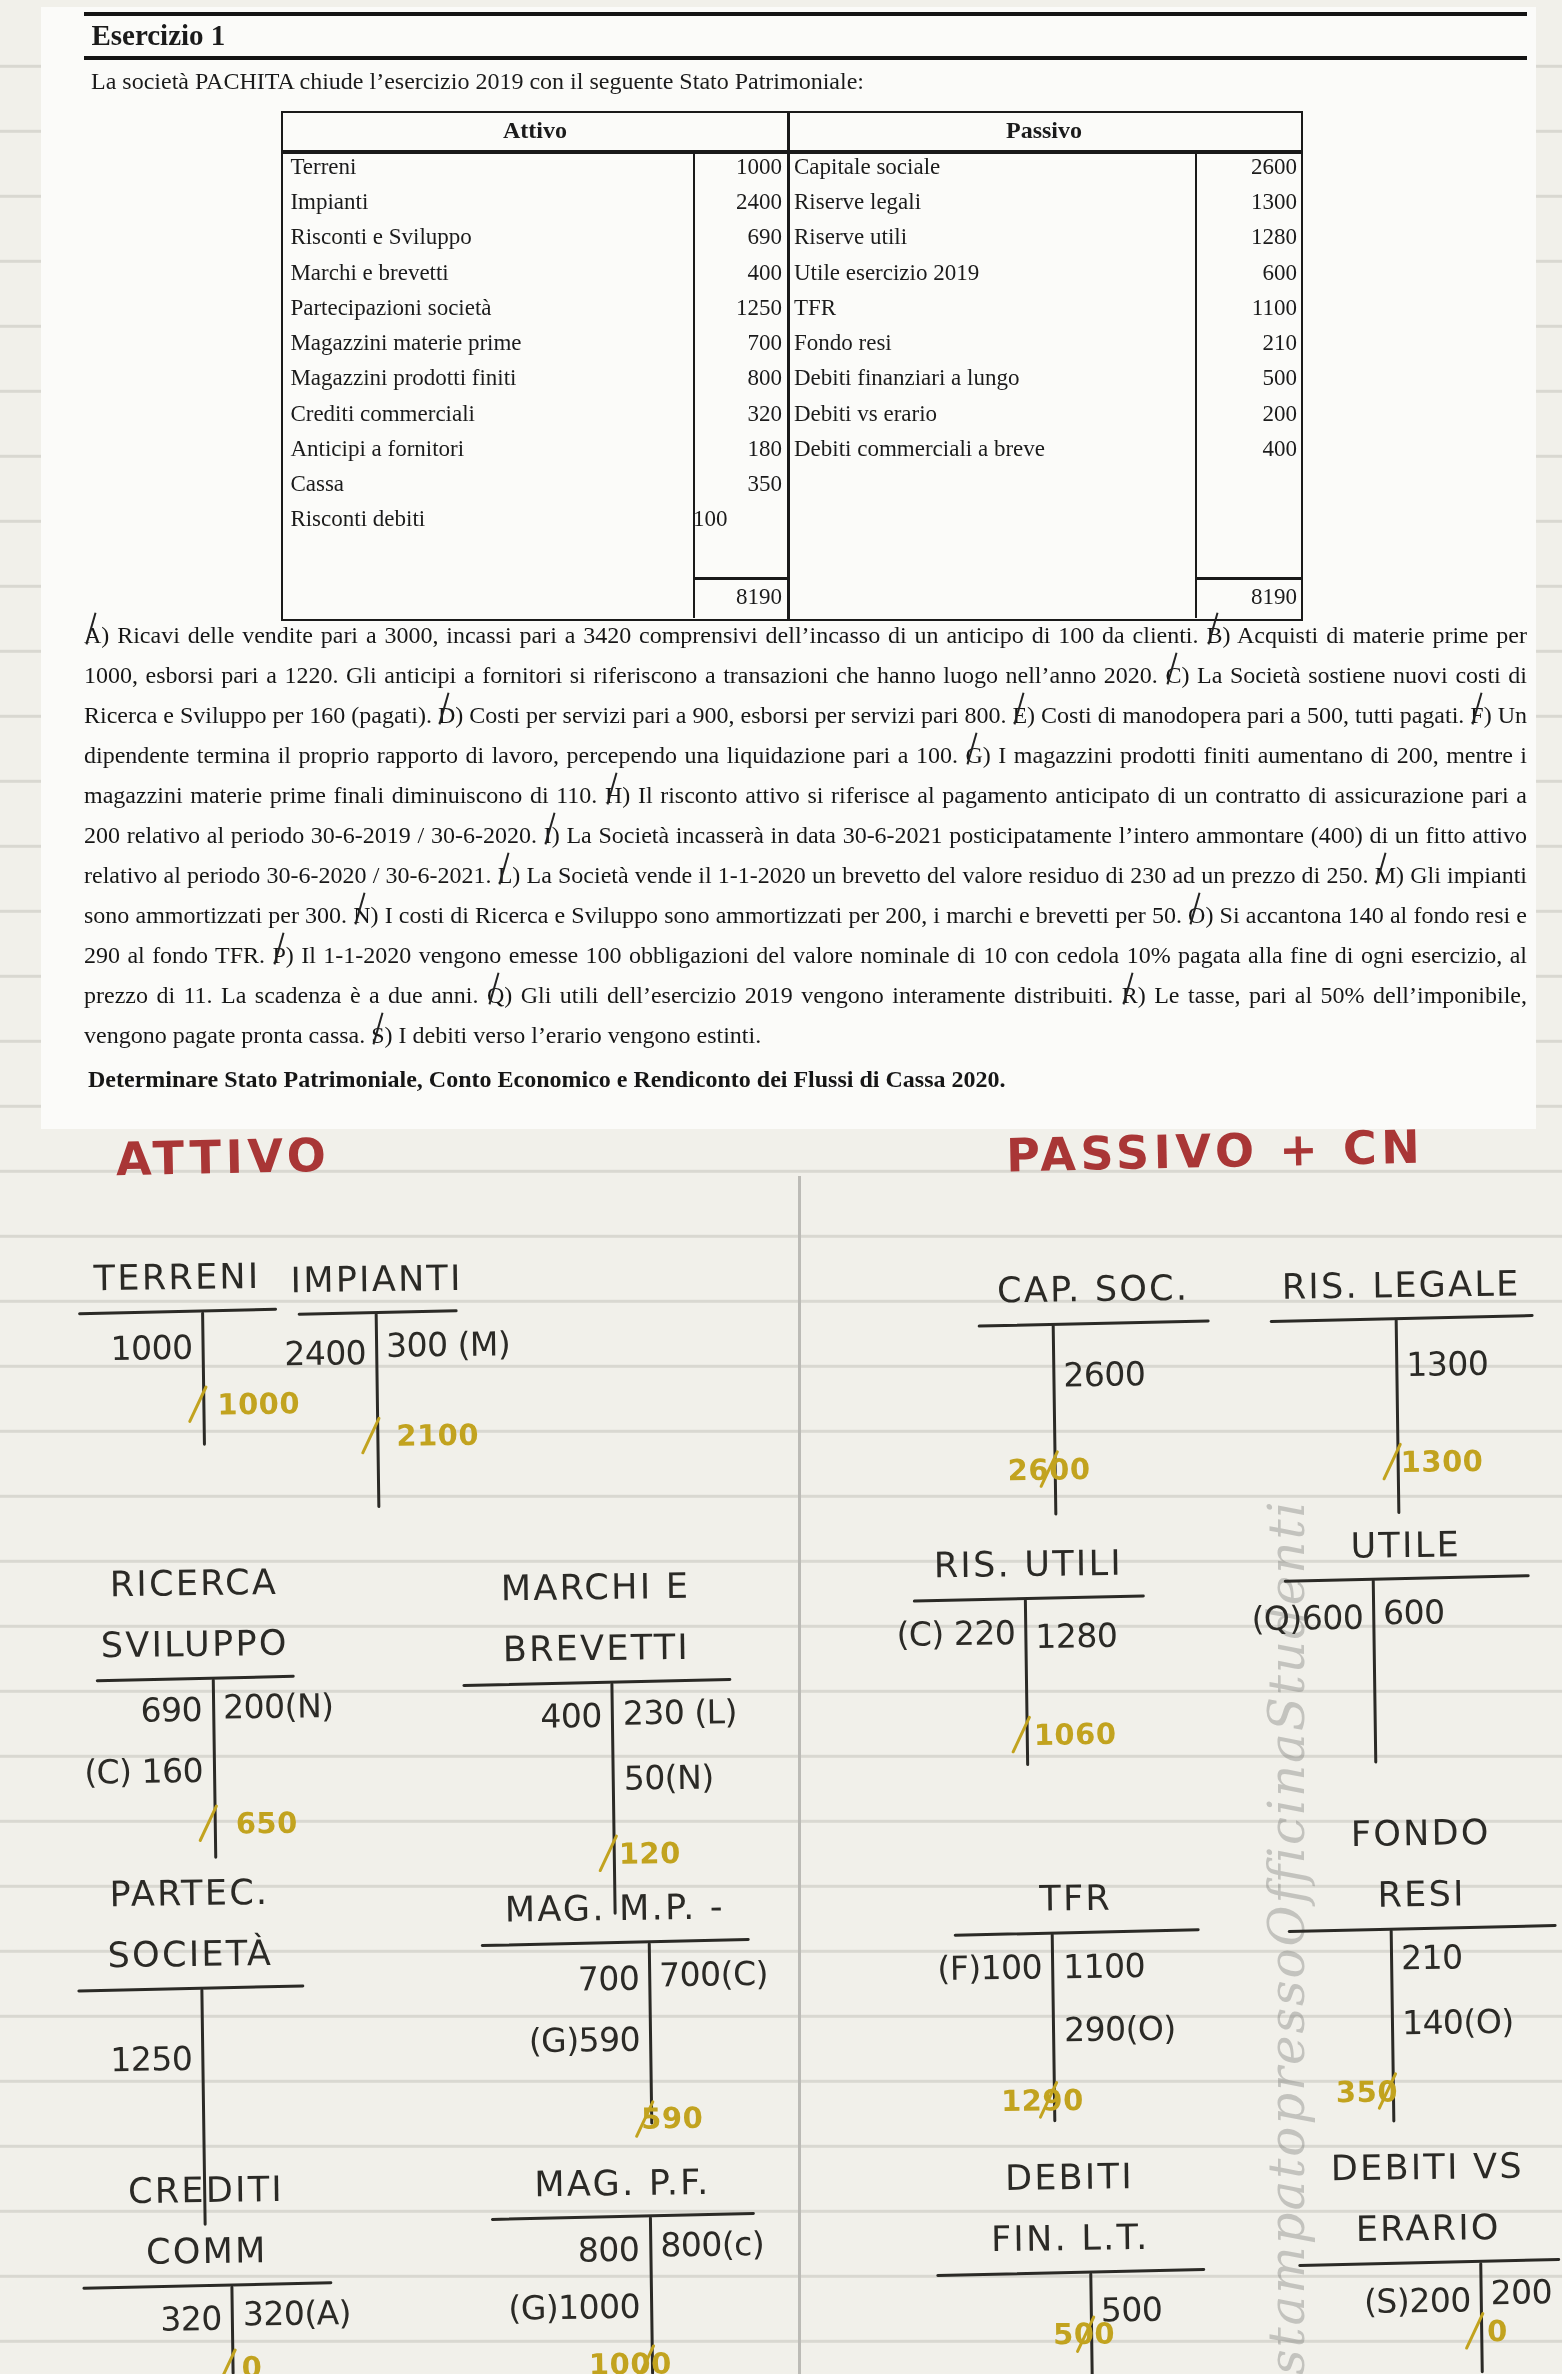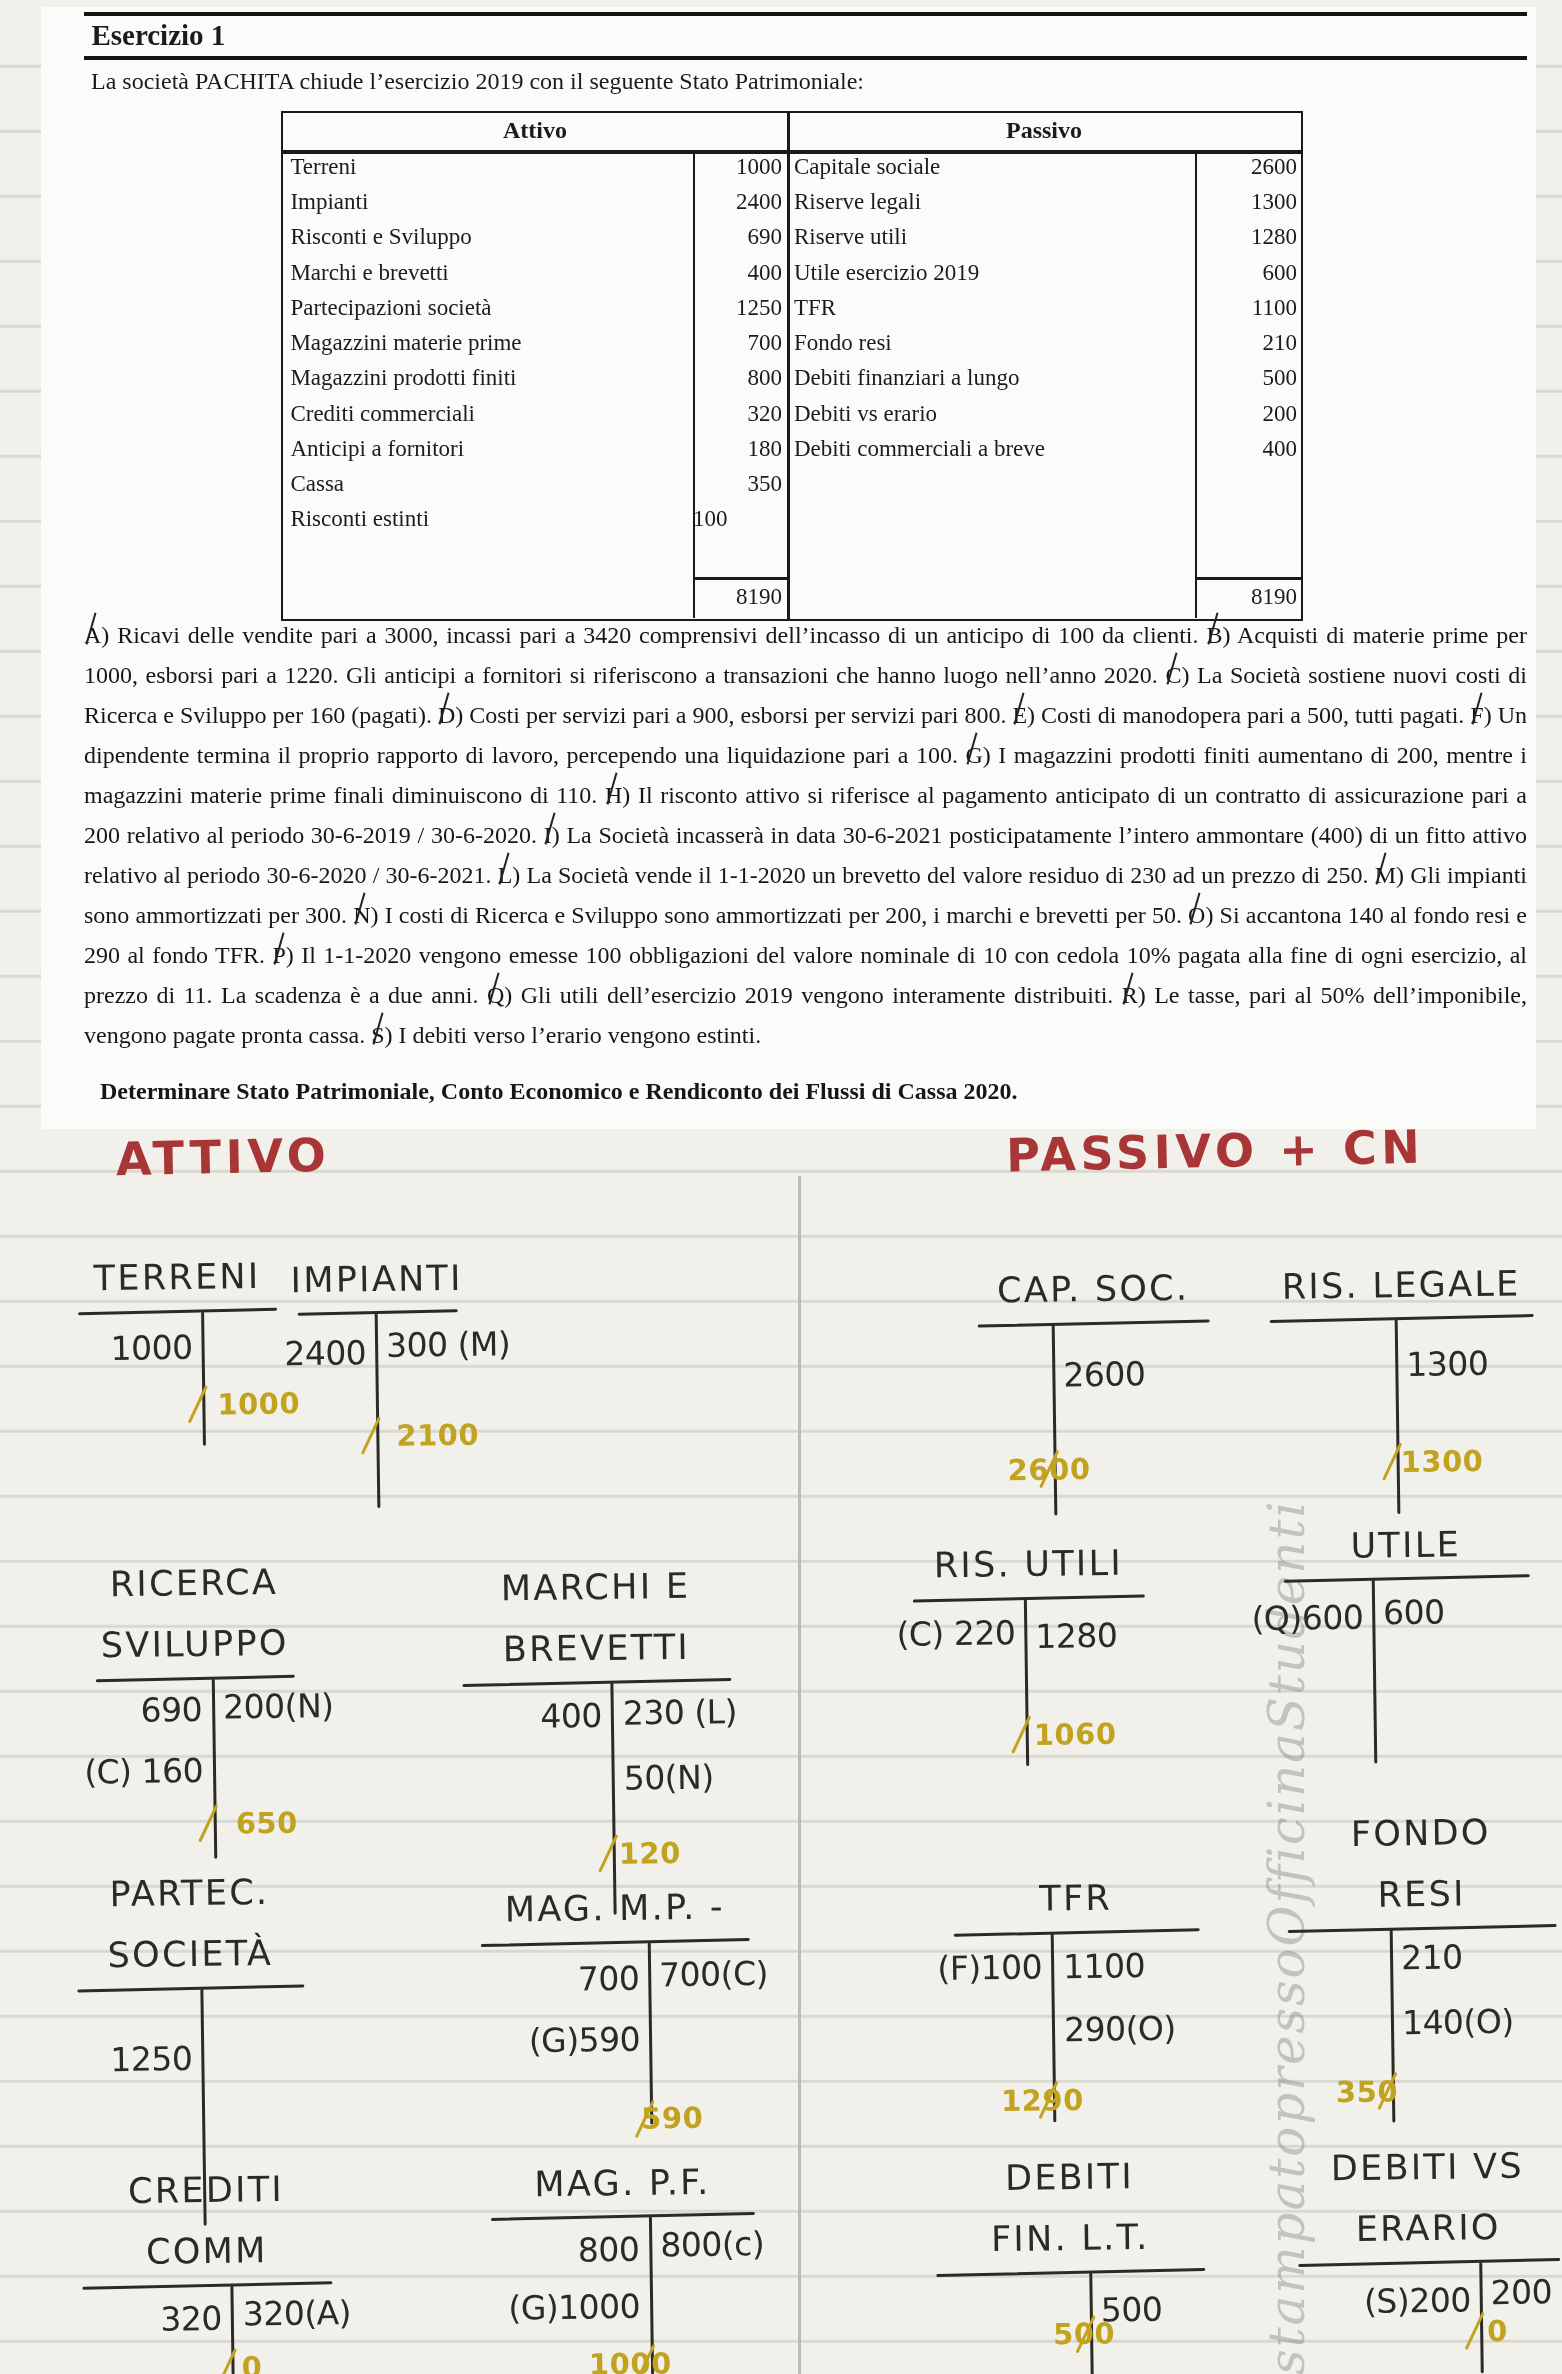--- a/index.html
+++ b/index.html
@@ -23,21 +23,21 @@
   #bs .vline,#bs .hline{position:absolute;background:#1a1a1a;}
   #bs .hdr{position:absolute;top:3.7px;height:32px;font-weight:bold;font-size:24px;text-align:center;}
   #bs .cell{position:absolute;white-space:nowrap;}
   #bs .amt{text-align:right;}
   
   #facts-block{position:absolute;left:43px;top:608px;width:1443px;font-size:24px;line-height:40px;color:#161616;}
   #facts-intro{margin:0 0 0 0;}
   #facts-para{margin:0;text-align:justify;}
   .fl{position:relative;display:inline-block;}
   .fl::after{content:"";position:absolute;left:5.6px;top:-3.7px;width:1.9px;height:33px;background:#222;transform:rotate(16deg);}
-  #task-line{margin:16px;font-weight:bold;}
+  #task-line{margin:4px;font-weight:bold;}
   
   #sheet{position:absolute;inset:0;font-family:"DejaVu Sans",sans-serif;color:#2b2a26;}
   .red-h{position:absolute;font-size:46px;font-weight:bold;letter-spacing:4.6px;color:#a93636;transform:rotate(-1.2deg);white-space:nowrap;}
   #divider{position:absolute;left:798px;top:1176px;width:2.8px;height:1198px;background:#bcbbb6;}
   #watermark{position:absolute;left:1258px;top:1325px;height:1050px;width:61px;
      writing-mode:vertical-rl;transform:rotate(180deg);
      font-family:"DejaVu Serif",serif;font-style:italic;font-size:50px;letter-spacing:1.9px;
      color:rgba(120,120,118,0.38);white-space:nowrap;}
   .tacc{position:absolute;transform:rotate(-0.8deg);}
   .tacc .bar{position:absolute;left:0;top:0;height:3.2px;background:#2b2a26;border-radius:1.9px;transform:rotate(-0.5deg);}
@@ -81,21 +81,21 @@
         <div class="cell" style="left: 7.4px; top: 217px;">Magazzini materie prime</div>
         <div class="cell amt" style="left: 410px; top: 217px; width: 89px; text-align: right;">700</div>
         <div class="cell" style="left: 7.4px; top: 252px;">Magazzini prodotti finiti</div>
         <div class="cell amt" style="left: 410px; top: 252px; width: 89px; text-align: right;">800</div>
         <div class="cell" style="left: 7.4px; top: 288px;">Crediti commerciali</div>
         <div class="cell amt" style="left: 410px; top: 288px; width: 89px; text-align: right;">320</div>
         <div class="cell" style="left: 7.4px; top: 323px;">Anticipi a fornitori</div>
         <div class="cell amt" style="left: 410px; top: 323px; width: 89px; text-align: right;">180</div>
         <div class="cell" style="left: 7.4px; top: 358px;">Cassa</div>
         <div class="cell amt" style="left: 410px; top: 358px; width: 89px; text-align: right;">350</div>
-        <div class="cell" style="left: 7.4px; top: 393px;">Risconti estinti</div>
+        <div class="cell" style="left: 7.4px; top: 393px;">Risconti debiti</div>
         <div class="cell amt" style="left: 410px; top: 393px; width: 89px; text-align: left;">100</div>
         <div class="cell" style="left: 511px; top: 41px;">Capitale sociale</div>
         <div class="cell amt" style="left: 914px; top: 41px; width: 100px; text-align: right;">2600</div>
         <div class="cell" style="left: 511px; top: 76px;">Riserve legali</div>
         <div class="cell amt" style="left: 914px; top: 76px; width: 100px; text-align: right;">1300</div>
         <div class="cell" style="left: 511px; top: 111px;">Riserve utili</div>
         <div class="cell amt" style="left: 914px; top: 111px; width: 100px; text-align: right;">1280</div>
         <div class="cell" style="left: 511px; top: 147px;">Utile esercizio 2019</div>
         <div class="cell amt" style="left: 914px; top: 147px; width: 100px; text-align: right;">600</div>
         <div class="cell" style="left: 511px; top: 182px;">TFR</div>

